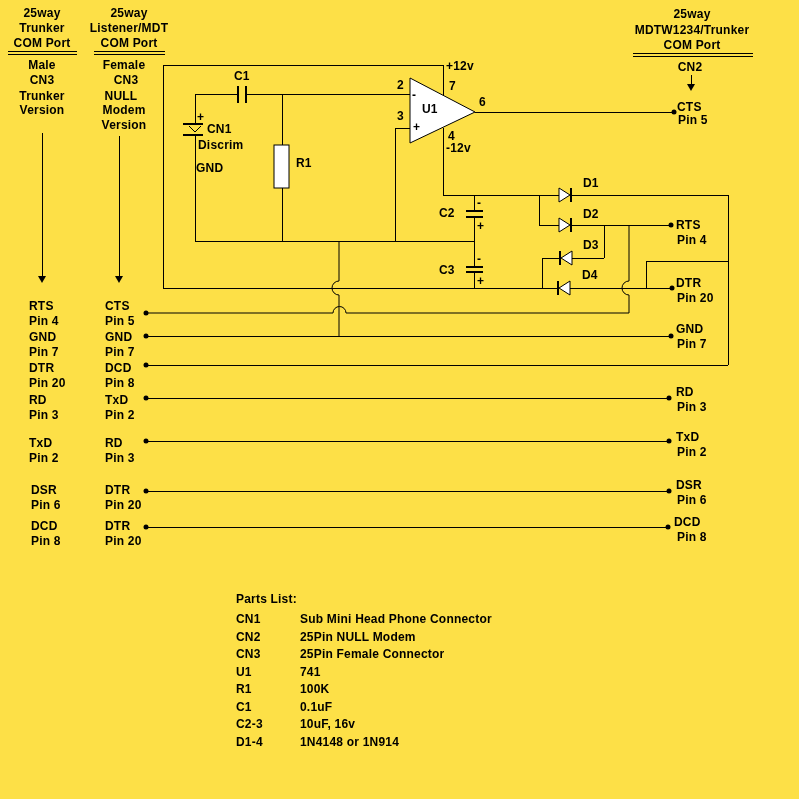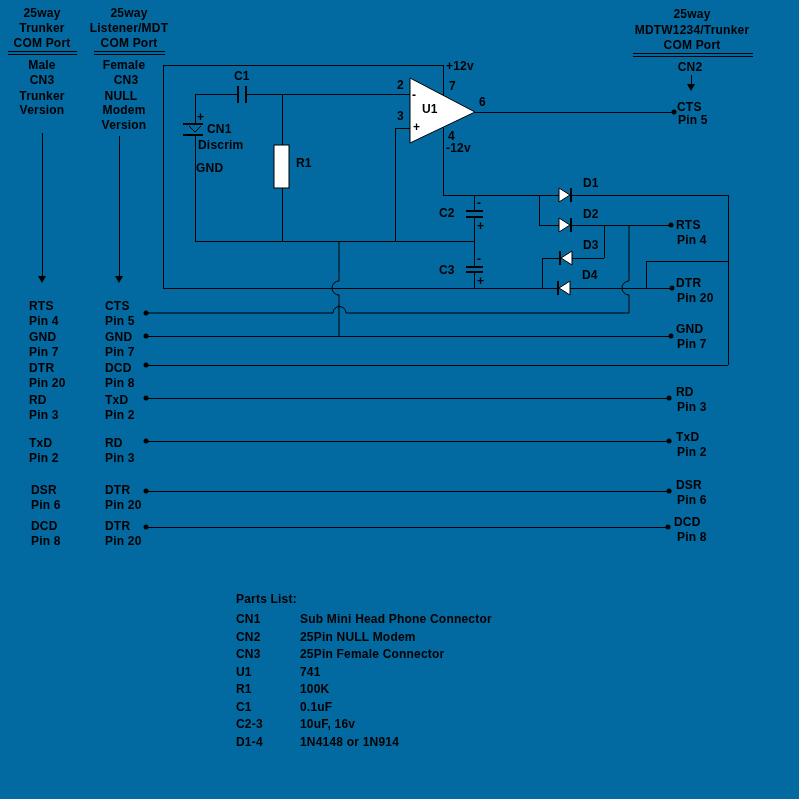--- a/index.html
+++ b/index.html
@@ -1,16 +1,16 @@
 <!DOCTYPE html>
 <html><head>
 <meta charset="utf-8">
 <style>
   html,body{margin:0;padding:0;background:#ffffff;}
-  .page{position:relative;width:799px;height:799px;background:#0369a1;overflow:hidden;}
+  .page{position:relative;width:799px;height:799px;background:#fde047;overflow:hidden;}
   svg{position:absolute;left:0;top:0;}
   svg text{font-family:"Liberation Sans",sans-serif;font-weight:bold;font-size:12px;fill:#000;letter-spacing:0.2px;}
   .wire{stroke:#000;stroke-width:1;fill:none;shape-rendering:crispEdges;}
   .wire-smooth{stroke:#000;stroke-width:1;fill:none;}
   .plate{stroke:#000;stroke-width:2;fill:none;shape-rendering:crispEdges;}
   .sym{stroke:#000;stroke-width:1;fill:#fff;}
   .solid{fill:#000;stroke:none;}
 </style>
 </head>
 <body>

